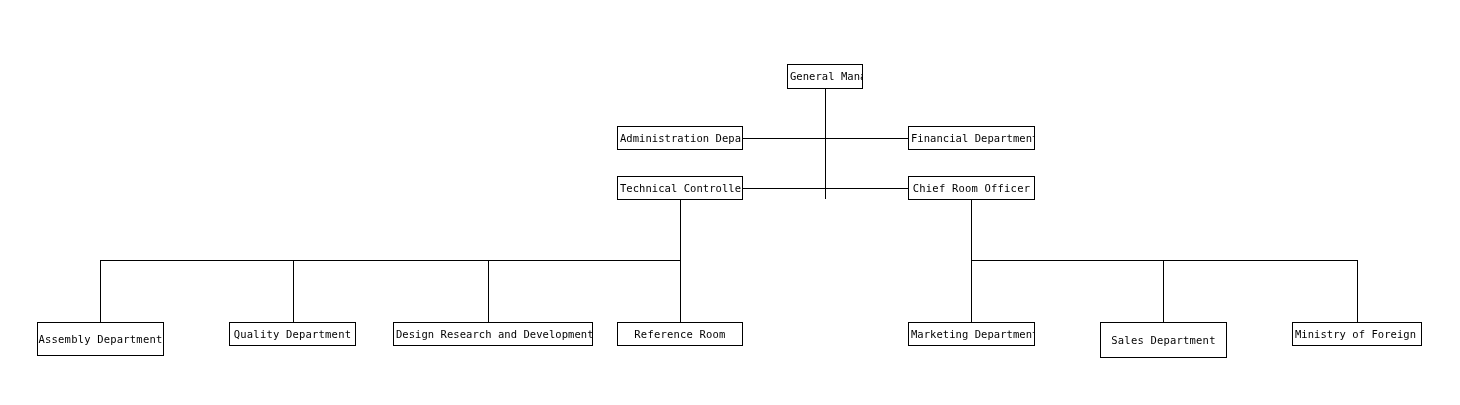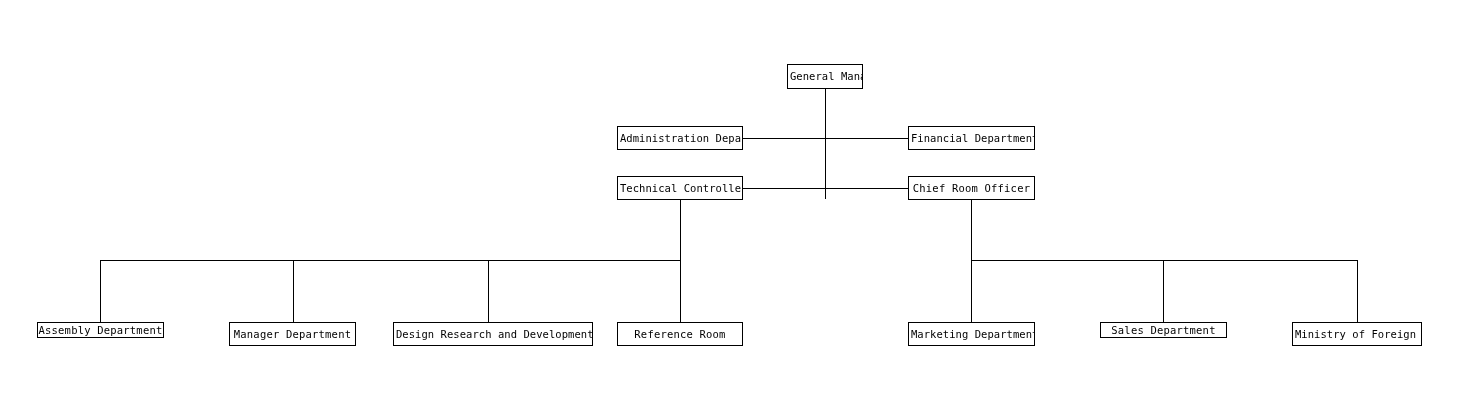--- a/index.html
+++ b/index.html
@@ -87,35 +87,35 @@
       </div>
       <div class="node-box overflow-label" style="left: 908px; top: 126px; width: 127px; height: 24px; border-color: rgb(0, 0, 0); background: rgb(255, 255, 255);">
         <span class="node-label" style="color: rgb(0, 0, 0);">Financial Department</span>
       </div>
       <div class="node-box overflow-label" style="left: 617px; top: 176px; width: 126px; height: 24px; border-color: rgb(0, 0, 0); background: rgb(255, 255, 255);">
         <span class="node-label" style="color: rgb(0, 0, 0);">Technical Controller</span>
       </div>
       <div class="node-box" style="left: 908px; top: 176px; width: 127px; height: 24px; border-color: rgb(0, 0, 0); background: rgb(255, 255, 255);">
         <span class="node-label" style="color: rgb(0, 0, 0);">Chief Room Officer</span>
       </div>
-      <div class="node-box" style="left: 37px; top: 322px; width: 127px; height: 16px; border-color: rgb(0, 0, 0); background: rgb(255, 255, 255);">
+      <div class="node-box" style="left: 37px; top: 322px; width: 127px; height: 34px; border-color: rgb(0, 0, 0); background: rgb(255, 255, 255);">
         <span class="node-label" style="color: rgb(0, 0, 0);">Assembly Department</span>
       </div>
       <div class="node-box" style="left: 229px; top: 322px; width: 127px; height: 24px; border-color: rgb(0, 0, 0); background: rgb(255, 255, 255);">
-        <span class="node-label" style="color: rgb(0, 0, 0);">Manager Department</span>
+        <span class="node-label" style="color: rgb(0, 0, 0);">Quality Department</span>
       </div>
       <div class="node-box overflow-label" style="left: 393px; top: 322px; width: 200px; height: 24px; border-color: rgb(0, 0, 0); background: rgb(255, 255, 255);">
         <span class="node-label" style="color: rgb(0, 0, 0);">Design Research and Development Department</span>
       </div>
       <div class="node-box" style="left: 617px; top: 322px; width: 126px; height: 24px; border-color: rgb(0, 0, 0); background: rgb(255, 255, 255);">
         <span class="node-label" style="color: rgb(0, 0, 0);">Reference Room</span>
       </div>
       <div class="node-box overflow-label" style="left: 908px; top: 322px; width: 127px; height: 24px; border-color: rgb(0, 0, 0); background: rgb(255, 255, 255);">
         <span class="node-label" style="color: rgb(0, 0, 0);">Marketing Department</span>
       </div>
-      <div class="node-box" style="left: 1100px; top: 322px; width: 127px; height: 16px; border-color: rgb(0, 0, 0); background: rgb(255, 255, 255);">
+      <div class="node-box" style="left: 1100px; top: 322px; width: 127px; height: 36px; border-color: rgb(0, 0, 0); background: rgb(255, 255, 255);">
         <span class="node-label" style="color: rgb(0, 0, 0);">Sales Department</span>
       </div>
       <div class="node-box overflow-label" style="left: 1292px; top: 322px; width: 130px; height: 24px; border-color: rgb(0, 0, 0); background: rgb(255, 255, 255);">
         <span class="node-label" style="color: rgb(0, 0, 0);">Ministry of Foreign Trade</span>
       </div>
     </div>
 </div>
 
 </body></html>

